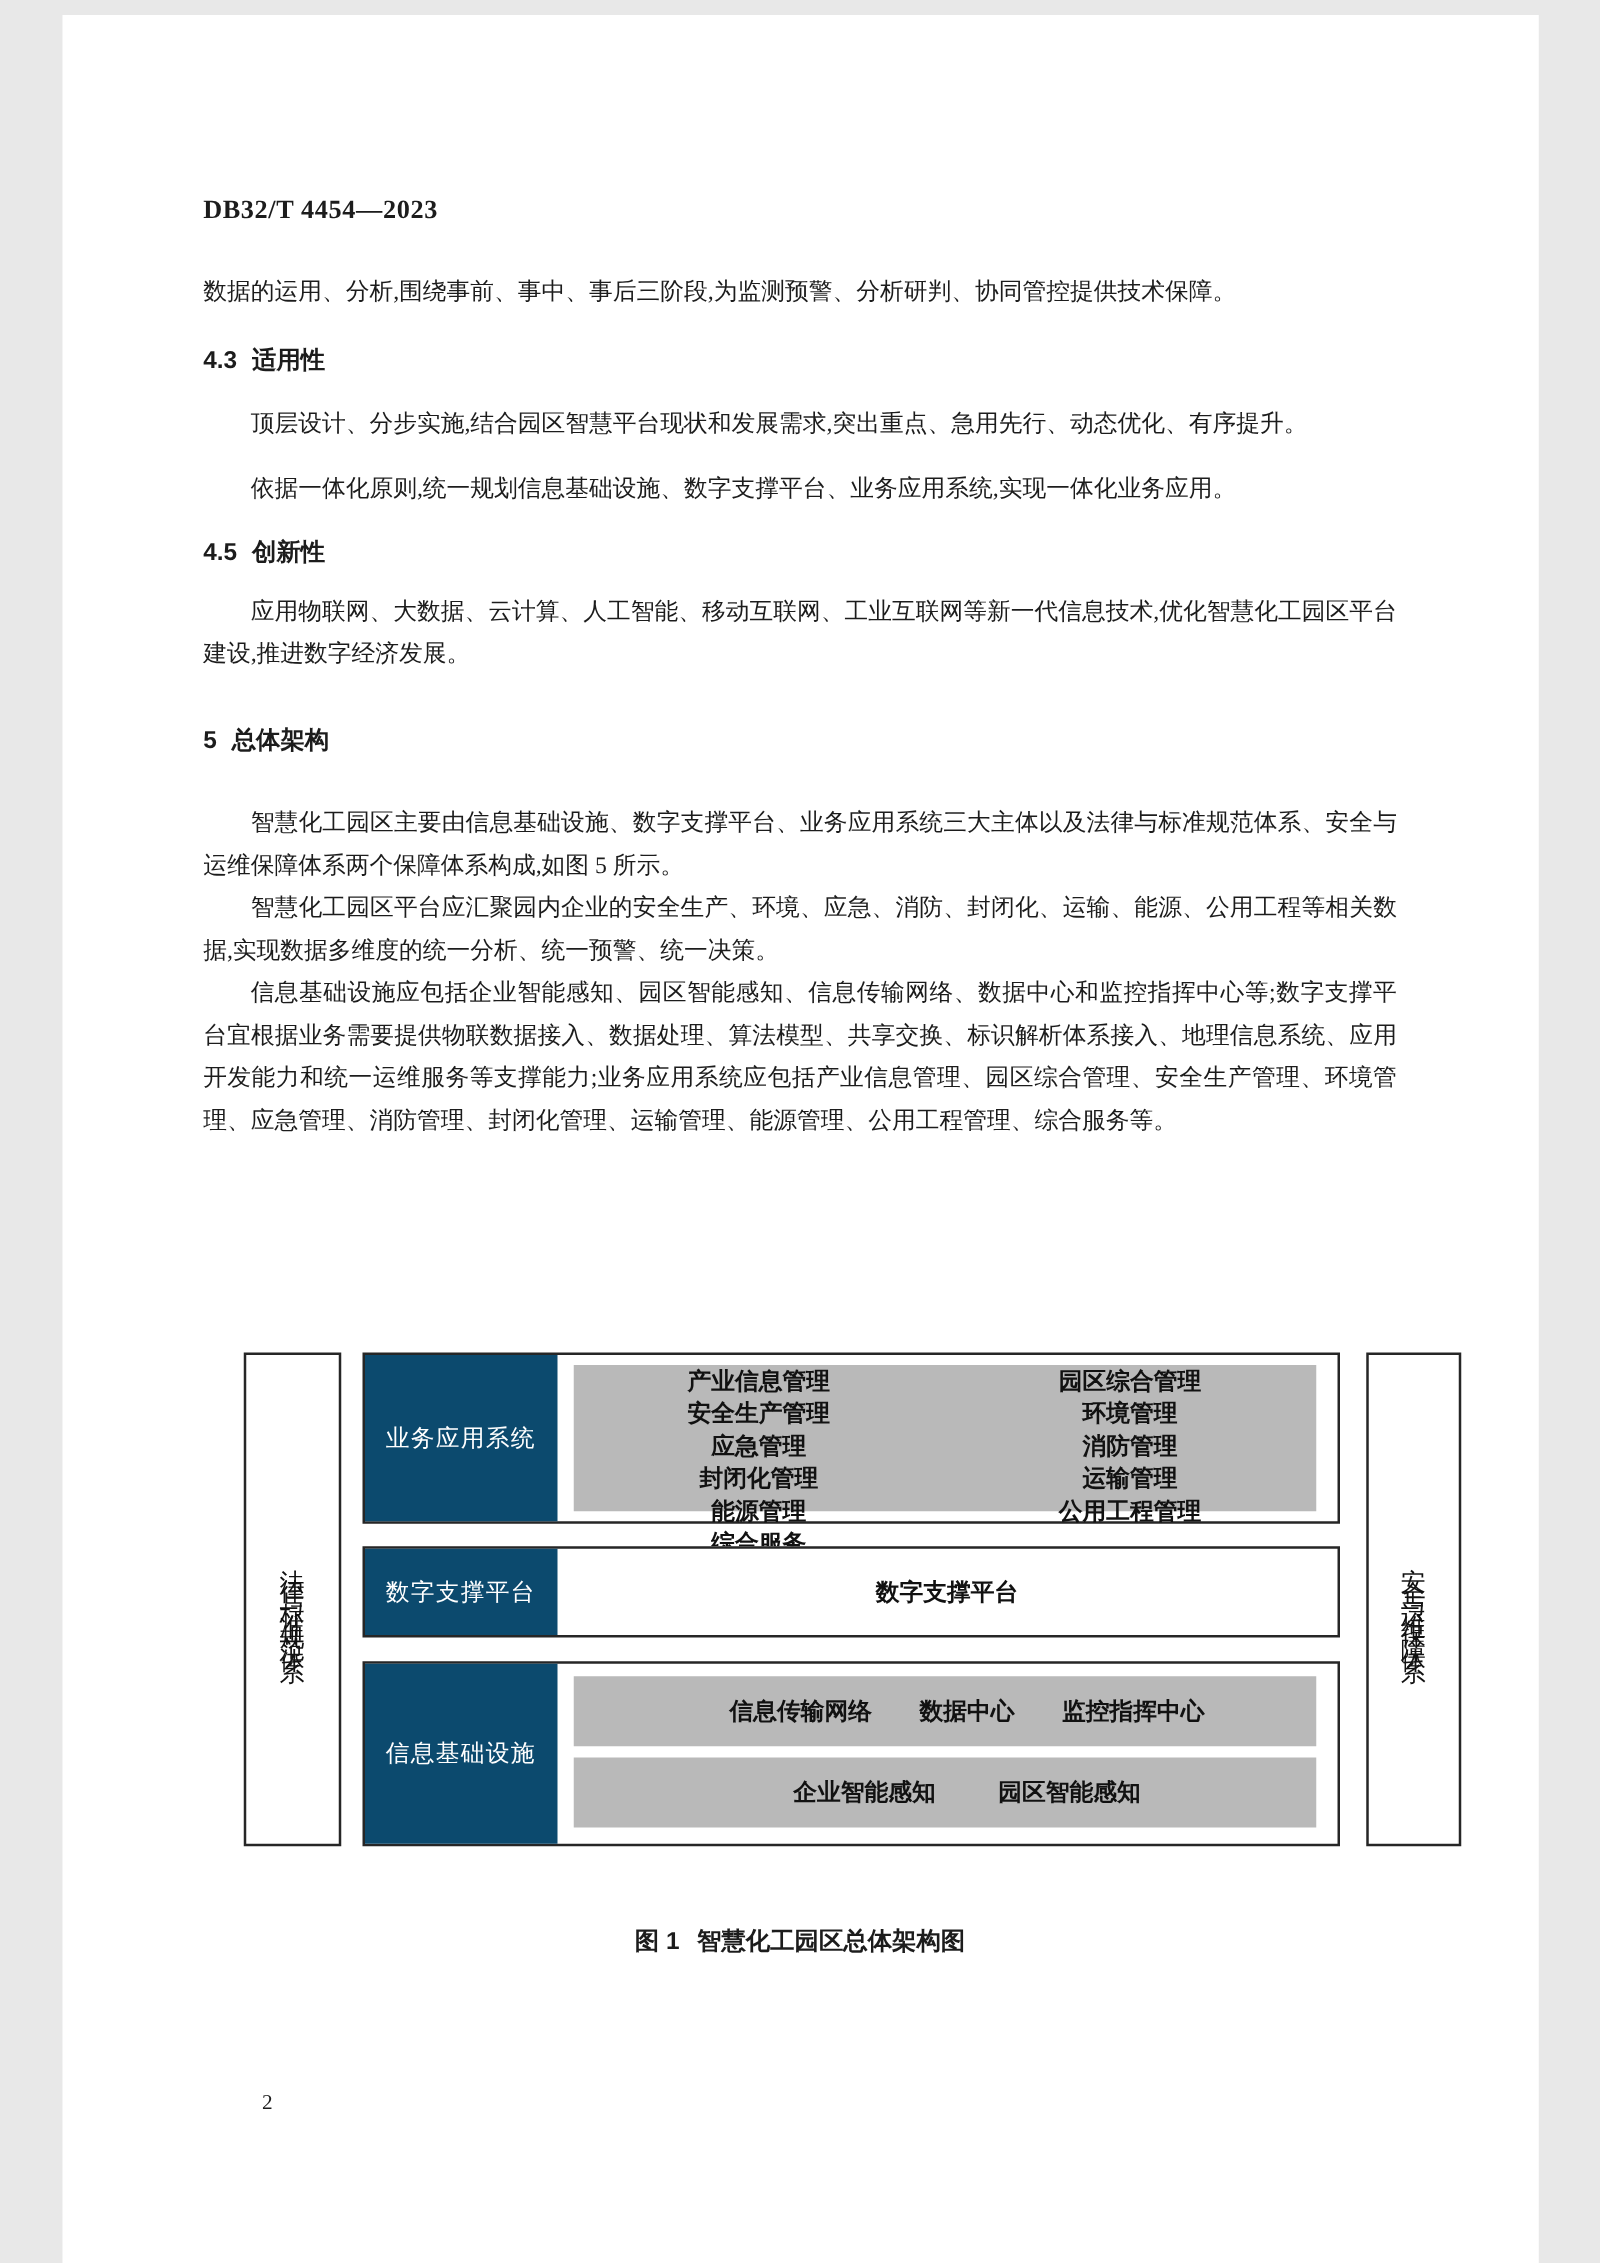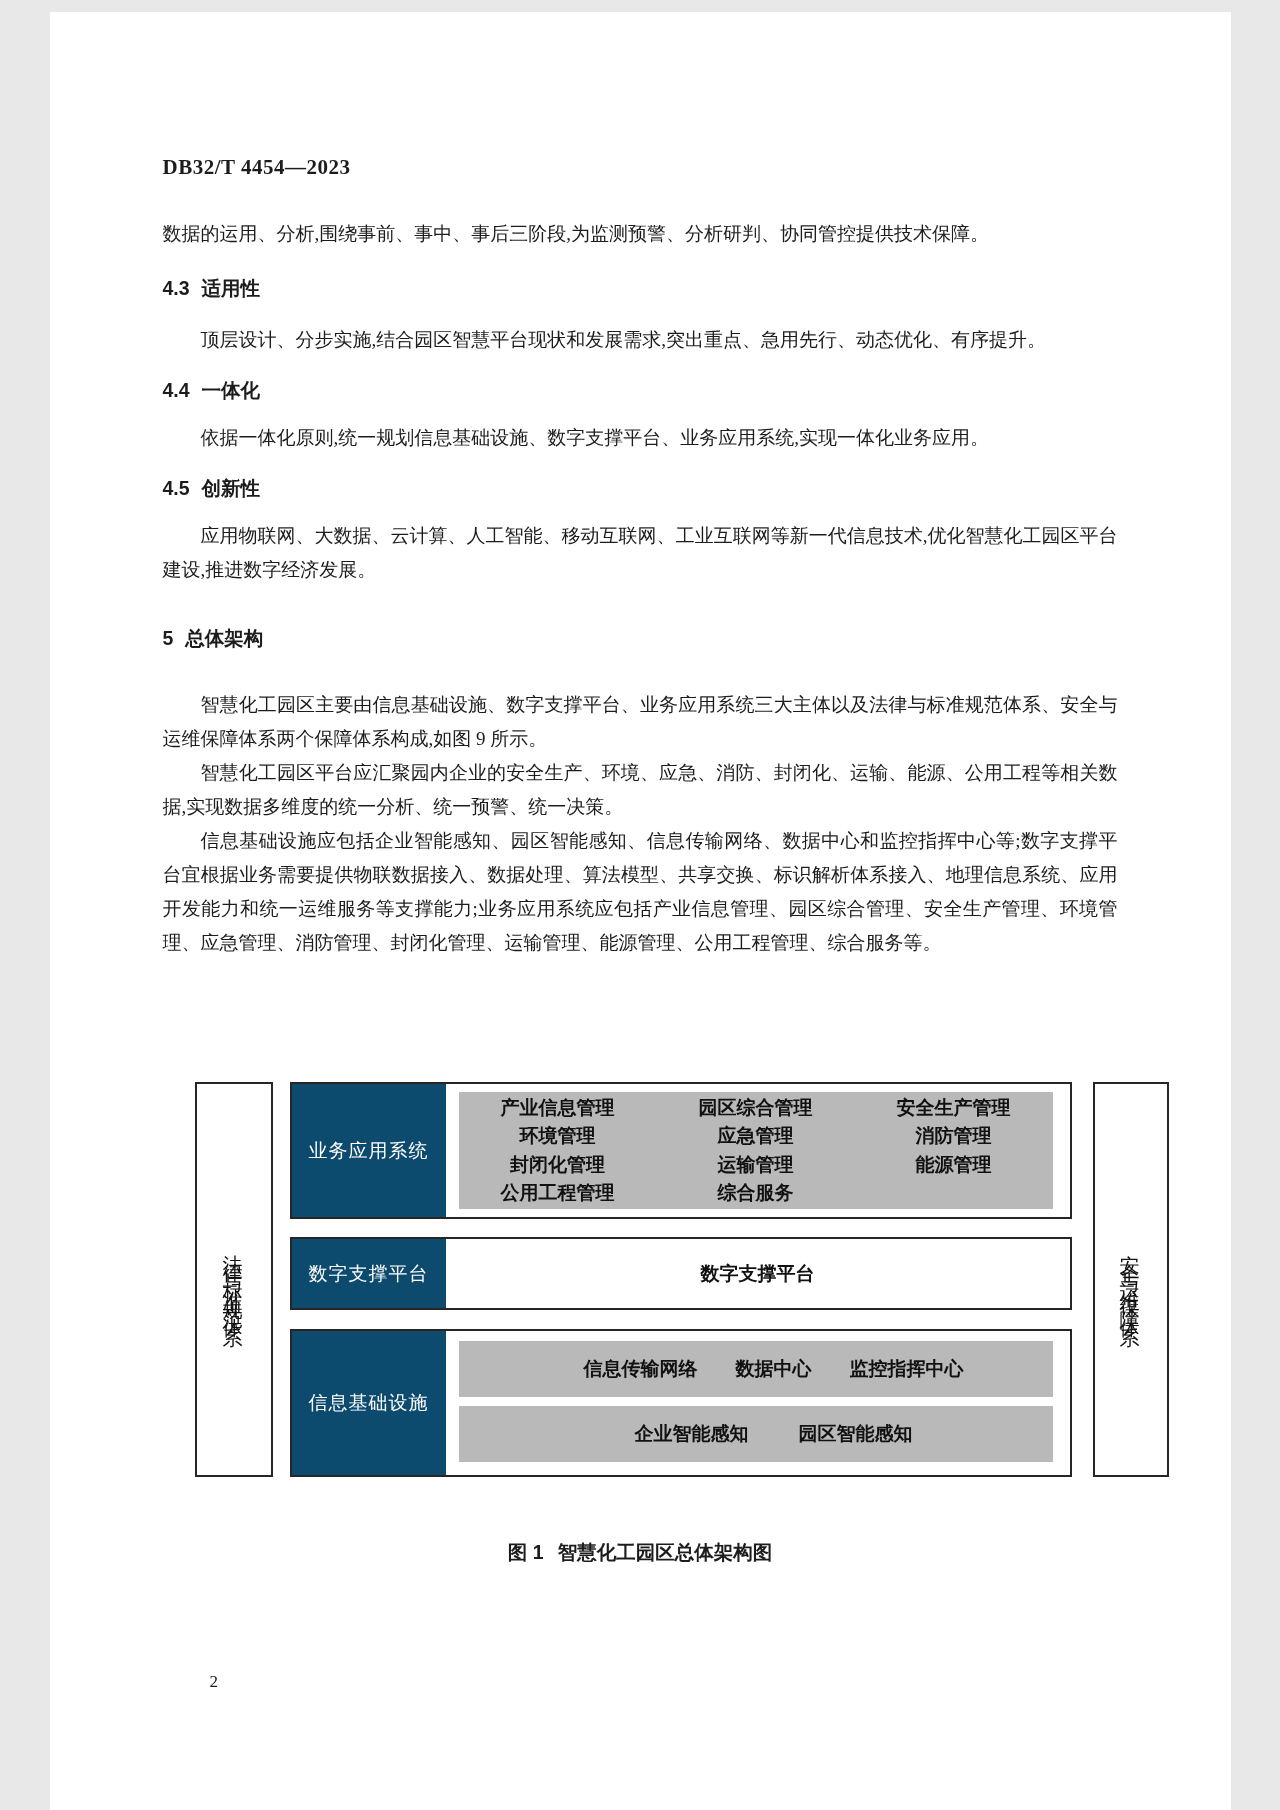--- a/index.html
+++ b/index.html
@@ -99,21 +99,21 @@
     font-size: 19px;
     letter-spacing: 1px;
   }
   .row-content { flex: 1; min-width: 0; }
 
   .biz-area { padding: 8px 17px 8px 13px; height: 100%; }
   .biz-grid {
     background: #b9b9b9;
     height: 100%;
     display: grid;
-    grid-template-columns: repeat(3, 1fr);
+    grid-template-columns: repeat(2, 1fr);
     align-content: space-evenly;
     justify-items: center;
     font-size: 19px;
     font-weight: 700;
     color: #111;
   }
   .platform-area {
     height: 100%;
     display: flex;
     align-items: center;
@@ -169,34 +169,31 @@
 
     <div class="doc-header">DB32/T 4454—2023</div>
 
     <p class="body p-intro">数据的运用、分析,围绕事前、事中、事后三阶段,为监测预警、分析研判、协同管控提供技术保障。</p>
 
     <div class="sec-heading h-43">
       <span class="sec-num">4.3</span><span>适用性</span>
     </div>
     <p class="body indent p-43">顶层设计、分步实施,结合园区智慧平台现状和发展需求,突出重点、急用先行、动态优化、有序提升。</p>
 
-    <div class="sec-heading h-44">
-      <span class="sec-num">4.4</span><span>一体化</span>
-    </div>
     <p class="body indent p-44">依据一体化原则,统一规划信息基础设施、数字支撑平台、业务应用系统,实现一体化业务应用。</p>
 
     <div class="sec-heading h-45">
       <span class="sec-num">4.5</span><span>创新性</span>
     </div>
     <p class="body indent p-45">应用物联网、大数据、云计算、人工智能、移动互联网、工业互联网等新一代信息技术,优化智慧化工园区平台建设,推进数字经济发展。</p>
 
     <div class="sec-heading h-5">
       <span class="sec-num">5</span><span>总体架构</span>
     </div>
-    <p class="body indent p-51">智慧化工园区主要由信息基础设施、数字支撑平台、业务应用系统三大主体以及法律与标准规范体系、安全与运维保障体系两个保障体系构成,如图 9 所示。</p>
+    <p class="body indent p-51">智慧化工园区主要由信息基础设施、数字支撑平台、业务应用系统三大主体以及法律与标准规范体系、安全与运维保障体系两个保障体系构成,如图 5 所示。</p>
     <p class="body indent p-53">智慧化工园区平台应汇聚园内企业的安全生产、环境、应急、消防、封闭化、运输、能源、公用工程等相关数据,实现数据多维度的统一分析、统一预警、统一决策。</p>
     <p class="body indent p-52">信息基础设施应包括企业智能感知、园区智能感知、信息传输网络、数据中心和监控指挥中心等;数字支撑平台宜根据业务需要提供物联数据接入、数据处理、算法模型、共享交换、标识解析体系接入、地理信息系统、应用开发能力和统一运维服务等支撑能力;业务应用系统应包括产业信息管理、园区综合管理、安全生产管理、环境管理、应急管理、消防管理、封闭化管理、运输管理、能源管理、公用工程管理、综合服务等。</p>
   </div>
 
   <div class="figure">
 
     <div class="pillar pillar-left">法律与标准规范体系</div>
 
     <div class="stack">
 

